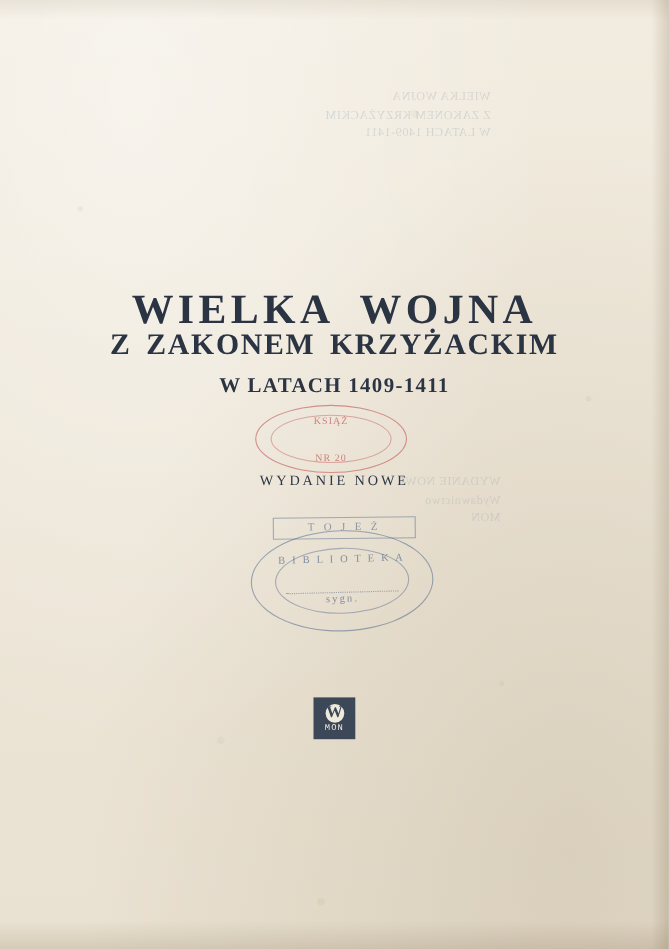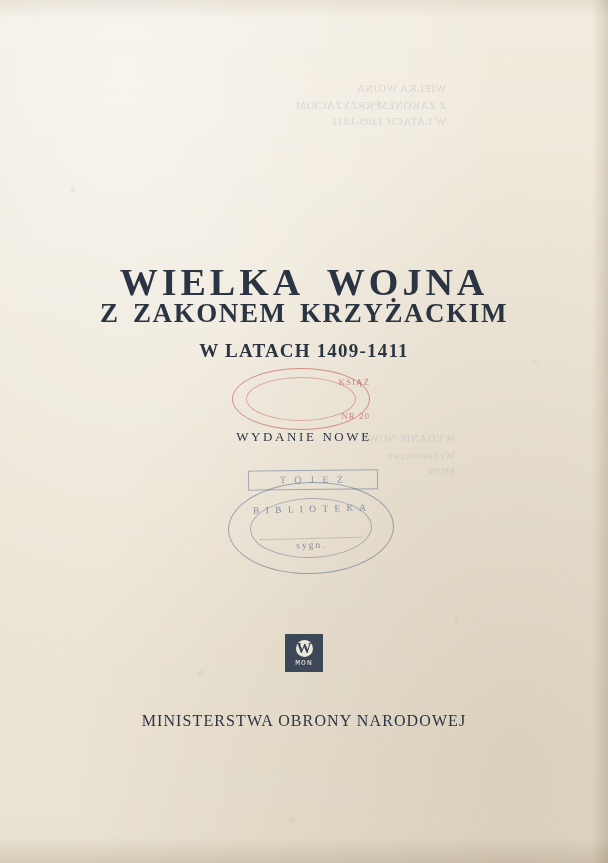--- a/index.html
+++ b/index.html
@@ -101,21 +101,21 @@
     border: 1.6px solid rgba(190,70,70,0.55);
     border-radius: 50%;
   }
   #stamp-round-red .ring.inner {
     inset: 9px 14px;
     border-color: rgba(190,70,70,0.40);
   }
   #stamp-round-red .txt {
     position: absolute;
     left: 0; right: 0;
-    text-align: right;
+    text-align: center;
     color: rgba(185,65,65,0.60);
     font-size: 9px;
     letter-spacing: 1px;
   }
   #stamp-oval-blue {
     left: 228px;
     top: 482px;
     width: 166px;
     height: 92px;
     transform: rotate(-1.5deg);
@@ -304,16 +304,15 @@
     <div id="title-main">WIELKA WOJNA</div>
     <div id="title-sub">Z ZAKONEM KRZYŻACKIM</div>
     <div id="title-years">W LATACH 1409-1411</div>
     <div id="edition">WYDANIE NOWE</div>
 
     <div id="publisher-logo">
       <div class="w">W</div>
       <div class="mon">MON</div>
     </div>
 
-    <div id="publisher-line2">MINISTERSTWA OBRONY NARODOWEJ</div>
   </div>
 
 </div>
 
 </body></html>

